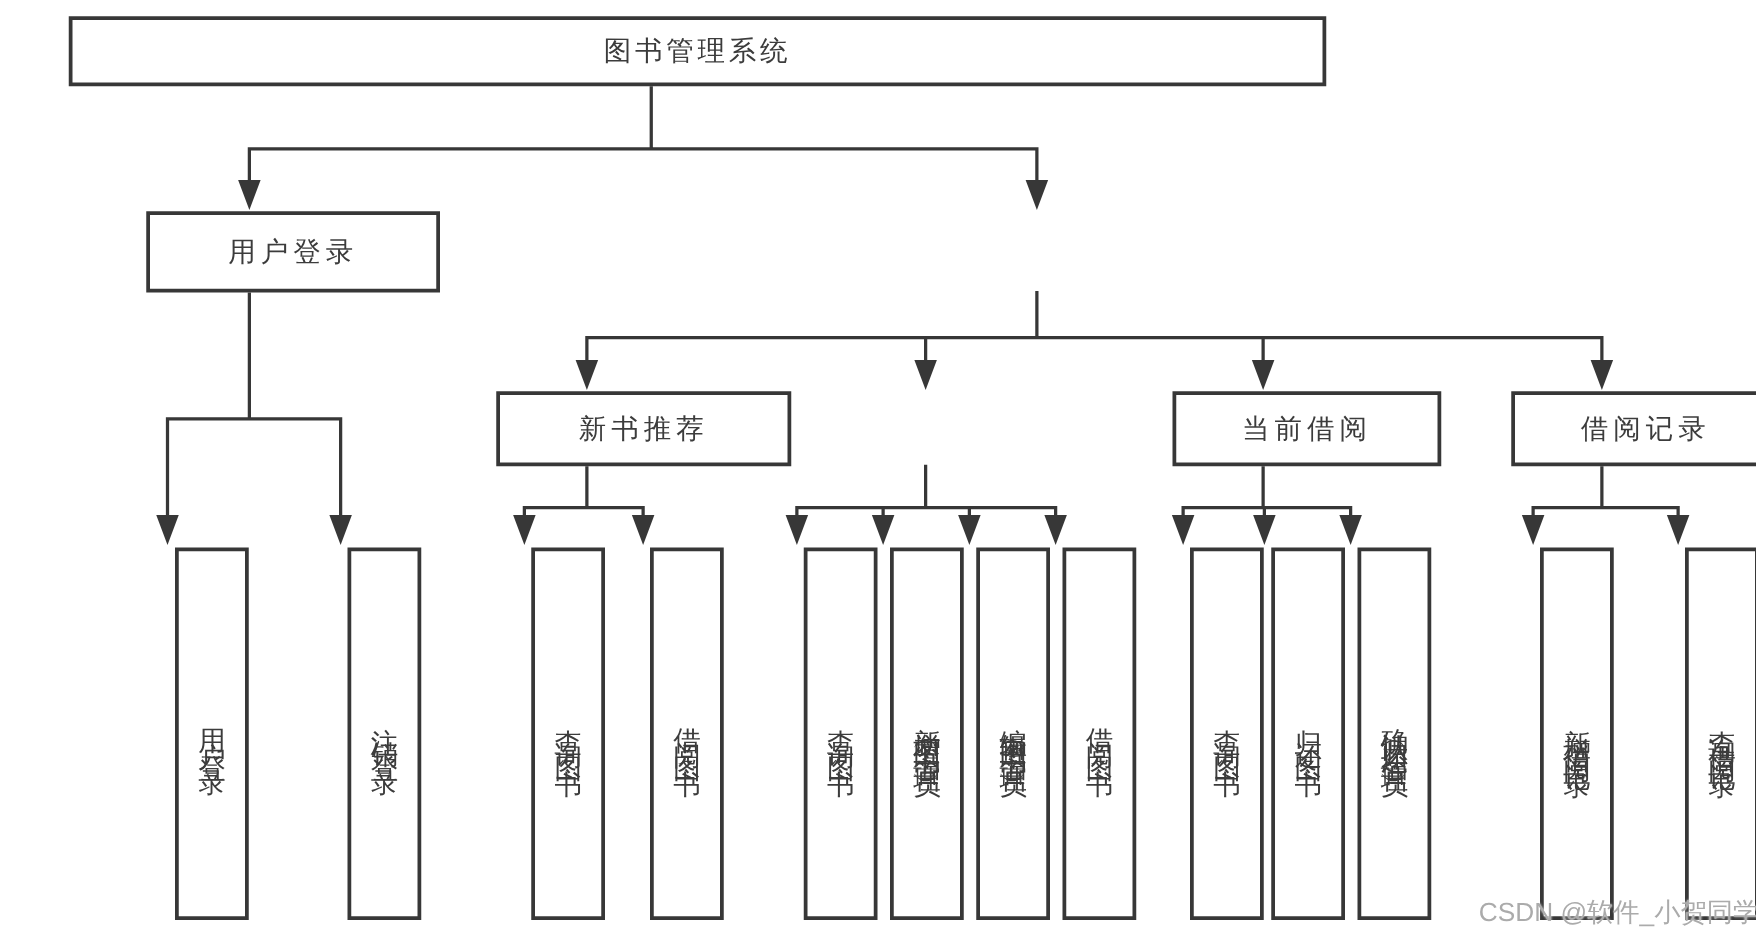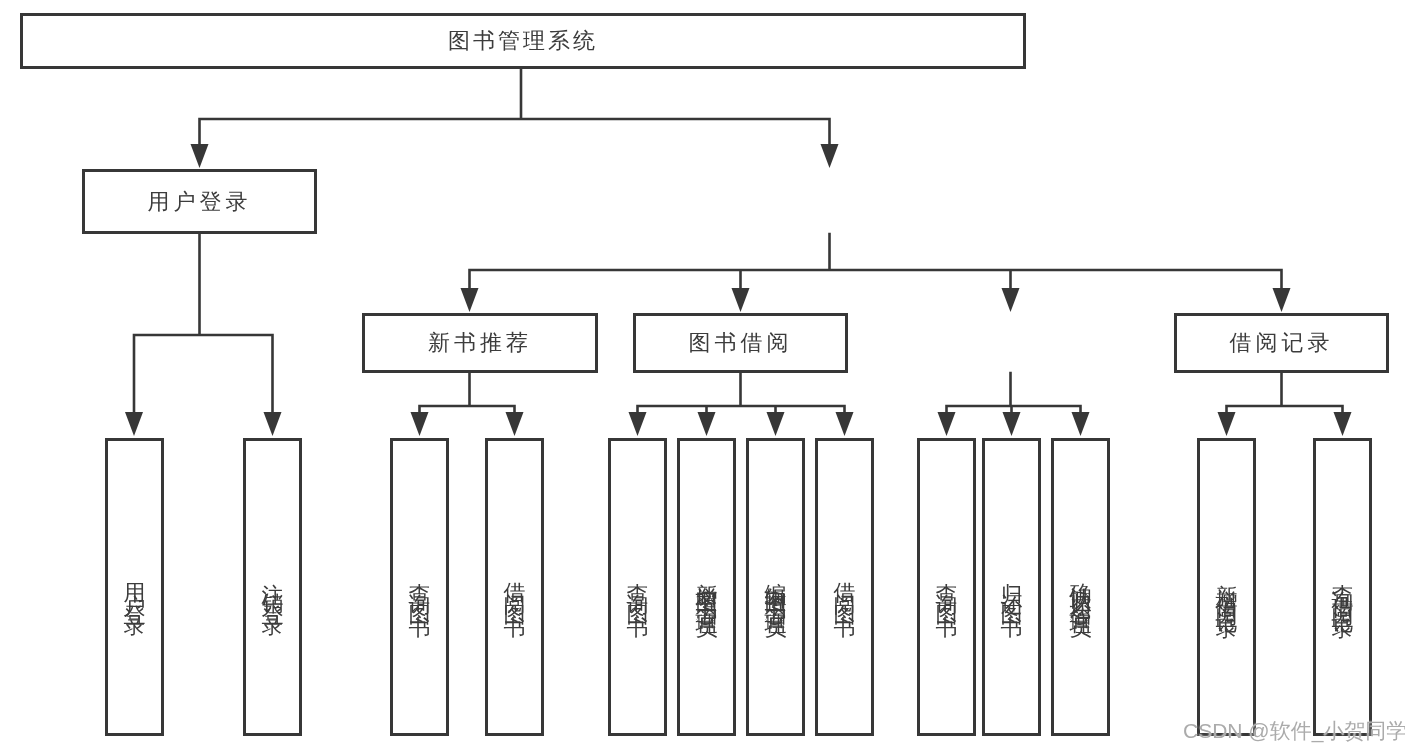--- a/index.html
+++ b/index.html
@@ -8,21 +8,21 @@
     font-family:"Liberation Sans","DejaVu Sans",sans-serif;
     color:var(--text,#3c3c3c);overflow:hidden;
   }
   svg.wires{position:absolute;left:0;top:0;z-index:1;color:var(--line,#373737);}
   svg.wires path{stroke:currentColor;stroke-width:2.6;fill:none;stroke-linecap:square;}
   svg.wires polygon{fill:currentColor;stroke:none;}
   .node{
     position:absolute;box-sizing:border-box;background:#ffffff;
     border:3px solid var(--line,#373737);
     display:flex;align-items:center;justify-content:center;
-    z-index:2;font-size:22px;line-height:1;
+    z-index:2;font-size:22px;line-height:1;margin-left:35px;
   }
   .node .hl{letter-spacing:4px;white-space:nowrap;}
   .node.root .hl{letter-spacing:3px;}
   .leaf span{writing-mode:vertical-rl;text-orientation:mixed;white-space:nowrap;}
   .ls4{letter-spacing:11px;}
   .ls6{letter-spacing:7px;}
   .ls9{letter-spacing:5px;}
   .watermark{
     position:absolute;left:1183px;top:718px;z-index:3;
     font-size:21px;line-height:1.2;color:var(--watermark,#ababab);
@@ -74,22 +74,22 @@
     <span class="hl">图书管理系统</span>
   </div>
 
   <div class="node" style="left:82px;top:169px;width:235px;height:65px">
     <span class="hl">用户登录</span>
   </div>
 
   <div class="node" style="left:362px;top:313px;width:236px;height:60px">
     <span class="hl">新书推荐</span>
   </div>
-  <div class="node" style="left:633px;top:313px;width:215px;height:60px">
-    <span class="hl">图书借阅</span>
+  <div class="node" style="left:903px;top:313px;width:215px;height:60px">
+    <span class="hl">当前借阅</span>
   </div>
   <div class="node" style="left:1174px;top:313px;width:215px;height:60px">
     <span class="hl">借阅记录</span>
   </div>
 
   <div class="node leaf" style="left:105px;top:438px;width:59px;height:298px">
     <span class="ls4">用户登录</span>
   </div>
   <div class="node leaf" style="left:243px;top:438px;width:59px;height:298px">
     <span class="ls4">注销登录</span>

